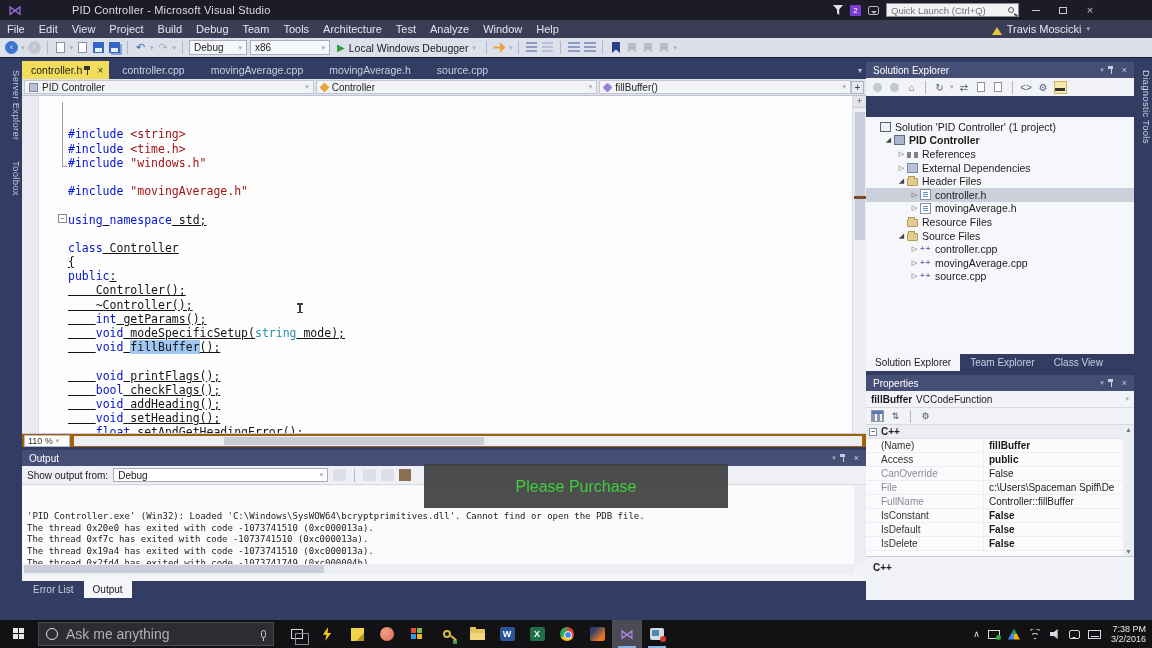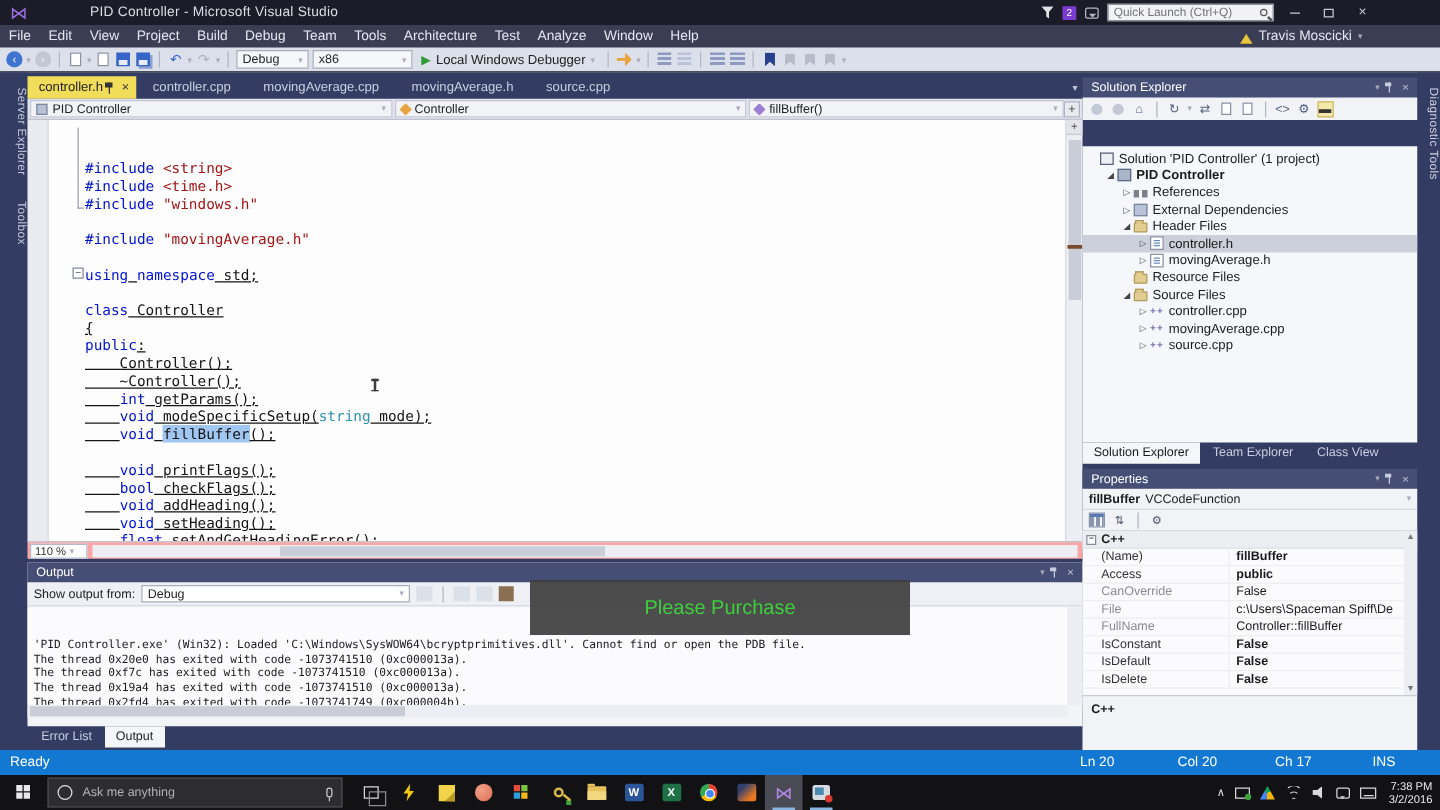--- a/index.html
+++ b/index.html
@@ -82,21 +82,21 @@
   .collapse-box{position:absolute;top:156px;left:36px;width:9px;height:9px;border:1px solid #848a98;background:#fff;color:#444;font-size:8px;line-height:7px;text-align:center;}
   .ibeam{position:absolute;top:245px;left:277px;width:1.5px;height:10px;background:#3c3c3c;}
   .ibeam::before,.ibeam::after{content:"";position:absolute;left:-2px;width:5.5px;height:1.5px;background:#3c3c3c;}
   .ibeam::after{bottom:0;}
 
   .vscroll{position:absolute;top:38px;right:0;width:14px;height:337px;background:#eceef3;border-left:1px solid #dadce2;}
   .vs-split{height:12px;background:#e2e4ea;border-bottom:1px solid #c6cad4;color:#555;font-size:9px;text-align:center;line-height:11px;}
   .vs-thumb{position:absolute;top:16px;left:2px;width:10px;height:128px;background:#c9cdd8;}
   .vs-mark{position:absolute;top:100px;left:1px;width:12px;height:3px;background:#7c4a28;}
 
-  .editor-bottom{position:absolute;top:375px;left:0;width:100%;height:14px;background:#fca5a5;display:flex;align-items:center;border-top:1px solid #c9ccd8;}
+  .editor-bottom{position:absolute;top:375px;left:0;width:100%;height:14px;background:#a16207;display:flex;align-items:center;border-top:1px solid #c9ccd8;}
   .zoom-combo{width:46px;height:12px;background:#fff;border:1px solid #b4b8c6;margin-left:2px;font-size:9px;color:#333;display:flex;align-items:center;padding:0 3px;gap:3px;}
   .hscroll{flex:1;height:10px;margin:0 4px;background:#eceef3;position:relative;}
   .hs-thumb{position:absolute;left:150px;top:1px;width:260px;height:8px;background:#c9cdd8;}
 
   
   .output-win{position:absolute;top:392px;left:0;width:844px;height:131px;background:#f3f4f8;}
   .panel-header{height:16px;background:#454f76;color:#fff;font-size:10px;display:flex;align-items:center;padding:0 7px;}
   .ph-icons{margin-left:auto;display:flex;align-items:center;gap:7px;color:#c8cce0;font-size:9px;}
   .pin-ico{width:4px;height:8px;border-left:1.5px solid #c8cce0;position:relative;display:inline-block;}
   .pin-ico::after{content:"";position:absolute;left:-4px;top:0;width:5px;height:3px;background:#c8cce0;}
@@ -161,21 +161,21 @@
   .statusbar{position:absolute;top:600px;left:0;width:100%;height:20px;background:#1278d2;color:#fff;font-size:11px;display:flex;align-items:center;padding:0 8px;}
   .sb-right{margin-left:auto;display:flex;}
   .sb-item{width:78px;}
   .sb-item.last{width:46px;}
 
   
   .taskbar{position:absolute;top:620px;left:0;width:100%;height:28px;background:#121214;display:flex;align-items:center;color:#ddd;}
   .start{width:38px;height:28px;display:flex;align-items:center;justify-content:center;}
   .win-logo{width:12px;height:12px;display:grid;grid-template-columns:5px 5px;grid-template-rows:5px 5px;gap:1px;}
   .win-logo i{background:#e8e8ea;}
-  .cortana{width:236px;height:24px;background:#2d2d31;border:1px solid #4a4a52;display:flex;align-items:center;padding:0 7px;gap:8px;font-size:10px;color:#b0b0b8;}
+  .cortana{width:236px;height:24px;background:#2d2d31;border:1px solid #4a4a52;display:flex;align-items:center;padding:0 7px;gap:8px;font-size:14px;color:#b0b0b8;}
   .cort-circle{width:12px;height:12px;border:1.5px solid #dedee4;border-radius:50%;}
   .mic{margin-left:auto;width:5px;height:8px;border:1.2px solid #c8c8d0;border-radius:3px;position:relative;}
   .mic::after{content:"";position:absolute;left:1px;bottom:-4px;width:1.2px;height:3px;background:#c8c8d0;}
   .apps{display:flex;align-items:center;margin-left:8px;}
   .app{width:30px;height:28px;display:flex;align-items:center;justify-content:center;position:relative;}
   .app.active-app{background:#4b4b55;}
   .app.running::after{content:"";position:absolute;bottom:0;left:6px;right:6px;height:2px;background:#88b6e0;}
   .i-taskview{width:12px;height:10px;border:1px solid #d8d8de;position:relative;}
   .i-taskview::after{content:"";position:absolute;left:3px;top:3px;width:12px;height:10px;border:1px solid #8a8a94;}
   .i-bolt{width:12px;height:14px;background:#f2c812;clip-path:polygon(60% 0,15% 55%,45% 55%,35% 100%,85% 42%,55% 42%);}
@@ -625,29 +625,20 @@
       <div class="props-desc">
         <span>C++</span>
       </div>
     </div>
 
     <div class="right-rail">
       <span class="vtab">Diagnostic Tools</span>
     </div>
   </div>
 
-  <div class="statusbar">
-    <span>Ready</span>
-    <span class="sb-right">
-      <span class="sb-item">Ln 20</span>
-      <span class="sb-item">Col 20</span>
-      <span class="sb-item">Ch 17</span>
-      <span class="sb-item last">INS</span>
-    </span>
-  </div>
 
   <div class="taskbar">
     <div class="start">
         <span class="win-logo">
           <i></i>
           <i></i>
           <i></i>
           <i></i>
         </span>
       </div>

